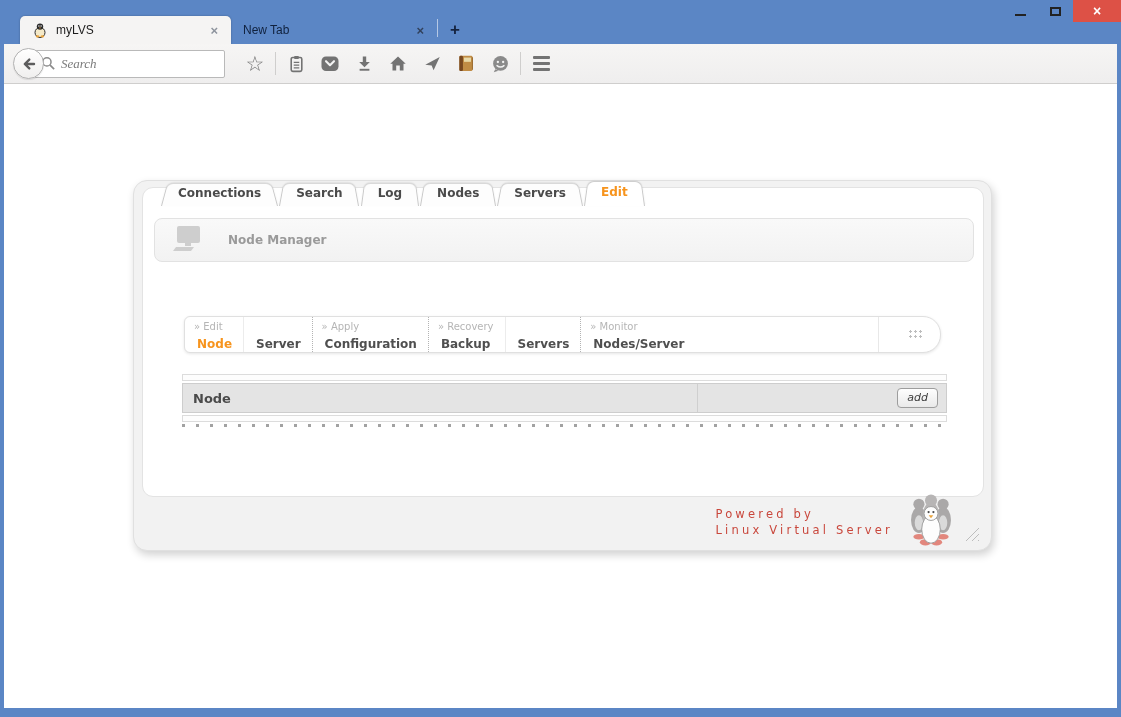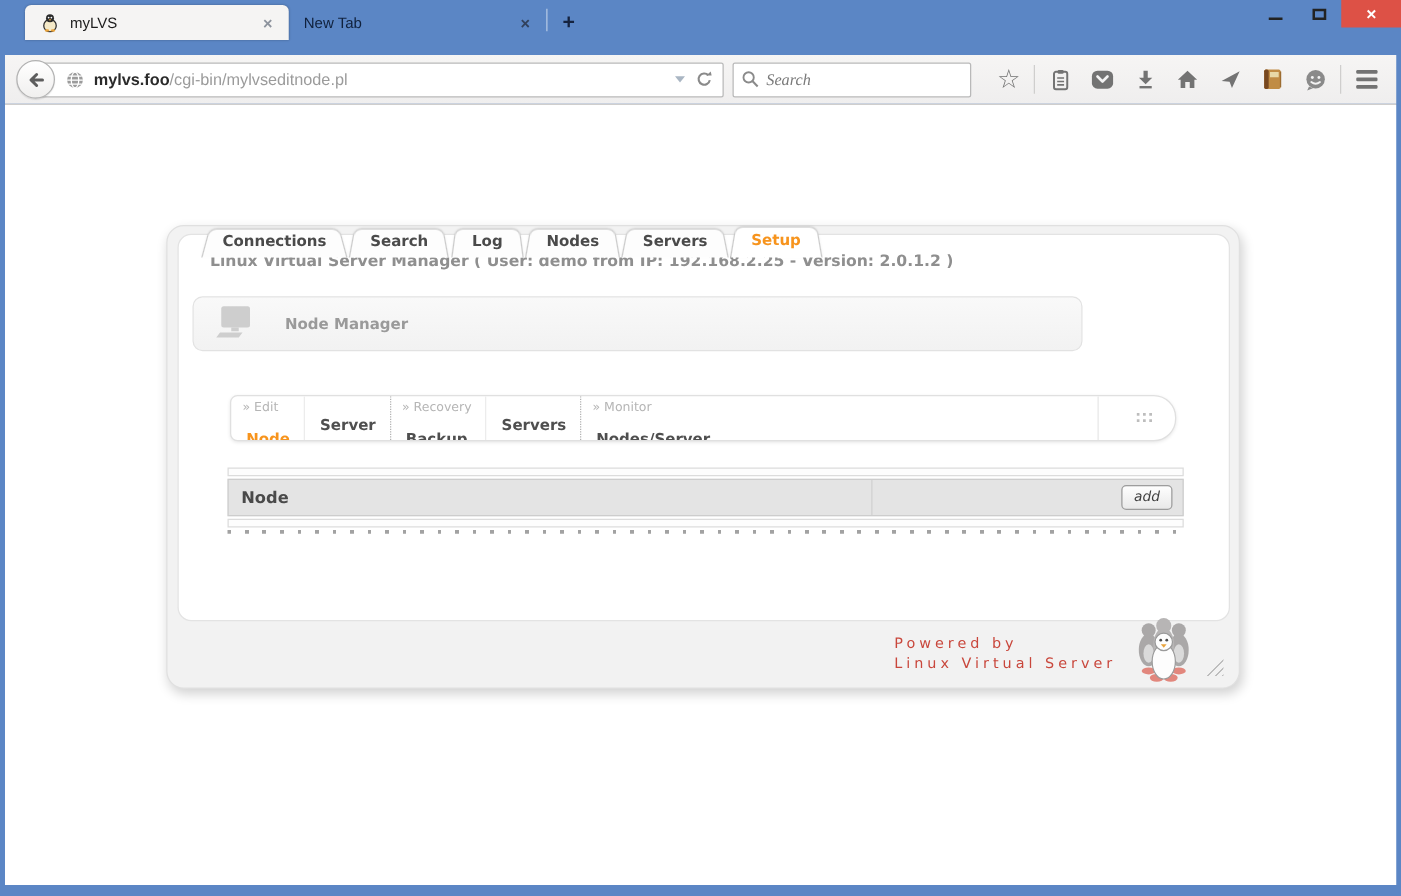--- a/index.html
+++ b/index.html
@@ -12,21 +12,21 @@
   }
 
   
   .titlebar{ height:44px; position:relative; }
   .win-controls{ position:absolute; top:0; right:-4px; display:flex; }
   .wc{ height:22px; display:flex; align-items:center; justify-content:center; color:#222; font-size:13px; cursor:default; }
   .wc.min{ width:34px; } .wc.min b{ display:block; width:11px; height:2px; background:#222; margin-top:8px; }
   .wc.max{ width:36px; } .wc.max b{ display:block; width:11px; height:9px; border:2px solid #222; }
   .wc.close{ width:48px; background:#dd5146; color:#fff; font-weight:bold; font-size:14px; }
 
-  .tabstrip{ position:absolute; left:16px; bottom:12px; display:flex; align-items:center; height:28px; }
+  .tabstrip{ position:absolute; left:16px; bottom:0; display:flex; align-items:center; height:28px; }
   .btab{ height:28px; display:flex; align-items:center; padding:0 10px 0 12px; font-size:12px; width:211px; }
   .btab .t-title{ flex:1; white-space:nowrap; overflow:hidden; }
   .btab .t-close{ color:#8d939d; font-size:13px; font-weight:bold; padding:0 3px; }
   .btab.active{ background:#f5f4f3; border-radius:5px 5px 0 0; color:#1c1c1c; box-shadow:0 0 2px rgba(0,0,0,.3); }
   .btab.inactive{ color:#10213d; width:206px; }
   .btab.inactive .t-close{ color:#31415c; }
   .favicon{ width:16px; height:16px; margin-right:8px; }
   .tab-sep{ width:1px; height:18px; background:rgba(255,255,255,.55); margin-bottom:5px; }
   .newtab-btn{ height:28px; display:flex; align-items:center; padding:0 12px; color:#15233f; font-size:17px; font-weight:bold; }
 
@@ -81,33 +81,33 @@
     background:#f2f2f2; border:1px solid #e0e0e0; border-radius:14px;
     box-shadow:2px 4px 9px rgba(0,0,0,.18);
   }
   .inner-card{
     position:absolute; left:8px; top:6px; width:842px; height:310px;
     background:#fff; border:1px solid #e3e3e3; border-radius:11px;
   }
   .lvs-header{ position:absolute; left:25px; top:13px; font-size:12.5px; font-weight:bold; color:#8f8f8f; }
 
   .nm-bar{
-    position:absolute; left:11px; top:49px; width:712px; height:44px;
+    position:absolute; left:11px; top:30px; width:820px; height:44px;
     background:linear-gradient(#f9f9f9,#f2f2f2); border:1px solid #e2e2e2; border-radius:8px;
     display:flex; align-items:center; padding-left:14px;
   }
   .nm-title{ font-size:12px; font-weight:bold; color:#9a9a9a; margin-left:23px; }
 
   
   .subbar{
     position:absolute; left:41px; top:128px; width:757px; height:37px;
     background:#fff; border:1px solid #e0e0e0; border-radius:6px 18px 18px 6px;
     box-shadow:0 1px 3px rgba(0,0,0,.10); display:flex; overflow:hidden;
   }
-  .scell{ display:flex; flex-direction:column; justify-content:space-between; padding:4px 11px 14px 9px;gap:12px; }
+  .scell{ display:flex; flex-direction:column; justify-content:space-between; padding:4px 11px 1px 9px; }
   .scell.sep-dotted{ border-left:1px dotted #b3b3b3; }
   .scell.sep-solid{ border-left:1px solid #ececec; }
   .sgroup{ font-size:10px; color:#b5b5b5; height:12px; white-space:nowrap; }
   .sitem{ font-size:12px; font-weight:bold; color:#4f4f4f; padding-left:3px; white-space:nowrap; }
   .sitem.active{ color:#f7941d; }
   .sub-fill{ flex:1; }
   .sub-handle{ border-left:1px solid #e8e8e8; width:62px; display:flex; align-items:center; justify-content:flex-end; }
   .dots{ width:16px; height:11px; margin-right:16px;
          background-image:radial-gradient(circle, #bdbdbd 1.1px, transparent 1.2px); background-size:5px 5px; }
 
@@ -169,35 +169,20 @@
       <div class="newtab-btn">+</div>
     </div>
   </div>
 
   <div class="navbar">
     <div class="back-btn">
       <svg width="16" height="16" viewBox="0 0 16 16">
         <path d="M13 8 H4.5 M8.3 3.6 L3.8 8 L8.3 12.4" stroke="#5d5d5d" stroke-width="2.4" fill="none" stroke-linecap="round" stroke-linejoin="round"></path>
       </svg>
     </div>
-    <div class="urlbar">
-      <svg width="16" height="16" viewBox="0 0 16 16" style="margin-right:7px;">
-        <circle cx="8" cy="8" r="6.3" fill="#9b9b9b"></circle>
-        <ellipse cx="8" cy="8" rx="3" ry="6.3" fill="none" stroke="#fff" stroke-width="1"></ellipse>
-        <path d="M1.7 8 h12.6 M2.6 4.8 h10.8 M2.6 11.2 h10.8" stroke="#fff" stroke-width="1" fill="none"></path>
-      </svg>
-      <span class="url-host">mylvs.foo</span>
-        <span class="url-path">/cgi-bin/mylvseditnode.pl</span>
-      <span class="url-spacer"></span>
-      <span class="caret-down"></span>
-      <svg width="15" height="15" viewBox="0 0 16 16">
-        <path d="M12.6 8.6 a4.8 4.8 0 1 1 -1.2 -4.1" stroke="#8a8a8a" stroke-width="1.8" fill="none"></path>
-        <polygon points="9.6,4.6 14.2,4.6 13.4,1.2" fill="#8a8a8a"></polygon>
-      </svg>
-    </div>
     <div class="searchbox">
       <svg width="15" height="15" viewBox="0 0 16 16">
         <circle cx="6.3" cy="6.3" r="4.4" stroke="#8a8a8a" stroke-width="1.6" fill="none"></circle>
         <line x1="9.7" y1="9.7" x2="14" y2="14" stroke="#8a8a8a" stroke-width="1.8"></line>
       </svg>
       <input placeholder="Search" style="">
     </div>
     <div class="tool-icons">
       <div class="ticon">
           <span class="star-glyph">☆</span>
@@ -272,46 +257,49 @@
       <div class="ptab">
           <span>Log</span>
         </div>
       <div class="ptab">
           <span>Nodes</span>
         </div>
       <div class="ptab">
           <span>Servers</span>
         </div>
       <div class="ptab active">
-          <span>Setup</span>
+          <span>Edit</span>
         </div>
     </div>
 
     <div class="outer-card">
       <div class="inner-card">
 
-        <div class="lvs-header">Linux Virtual Server Manager ( User: demo from IP: 192.168.2.25 - Version: 2.0.1.2 )</div>
 
         <div class="nm-bar">
           <svg width="36" height="32" viewBox="0 0 36 32">
             <rect x="8" y="2" width="23" height="17" rx="2" fill="#cecece"></rect>
             <rect x="16" y="19" width="6" height="3" fill="#cecece"></rect>
             <polygon points="4,27 22,27 25,23 7,23" fill="#cecece"></polygon>
           </svg>
           <span class="nm-title">Node Manager</span>
         </div>
 
         <div class="subbar">
           <div class="scell">
             <span class="sgroup">» Edit</span>
             <span class="sitem active">Node</span>
           </div>
           <div class="scell sep-solid">
             <span class="sgroup"></span>
             <span class="sitem">Server</span>
+          </div>
+          <div class="scell sep-dotted">
+            <span class="sgroup">» Apply</span>
+            <span class="sitem">Configuration</span>
           </div>
           <div class="scell sep-dotted">
             <span class="sgroup">» Recovery</span>
             <span class="sitem">Backup</span>
           </div>
           <div class="scell sep-solid">
             <span class="sgroup"></span>
             <span class="sitem">Servers</span>
           </div>
           <div class="scell sep-dotted">

